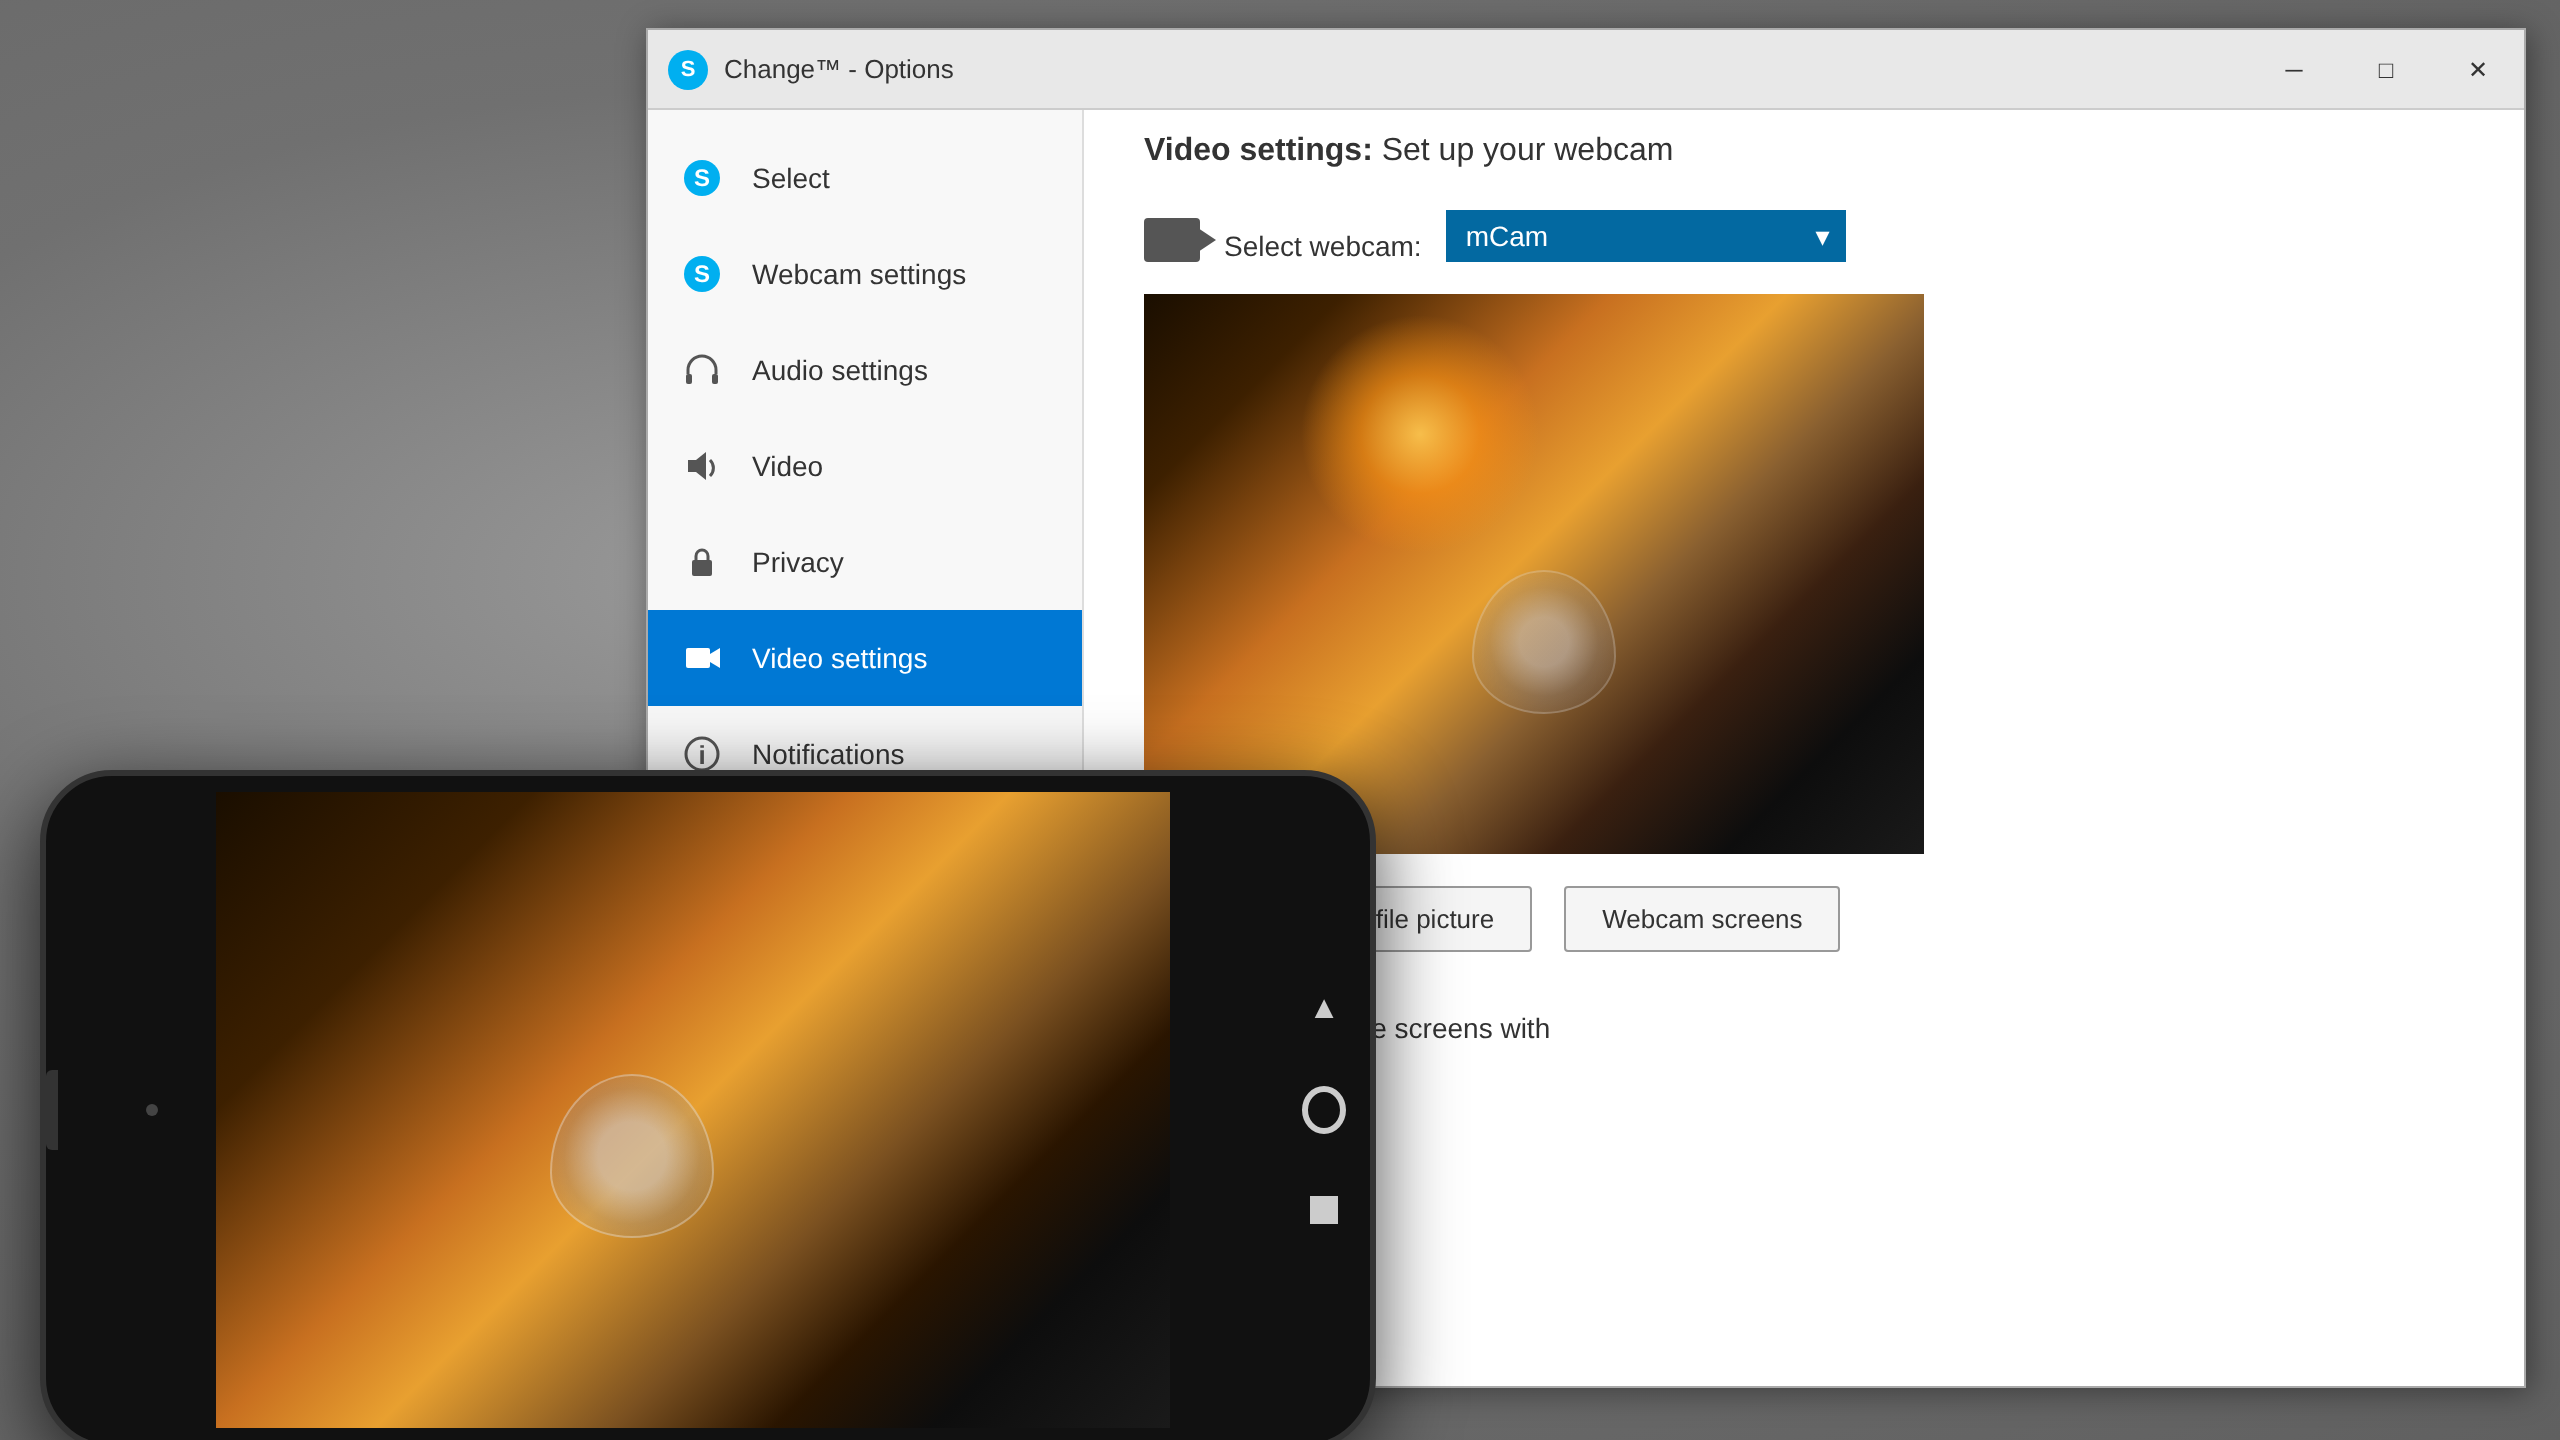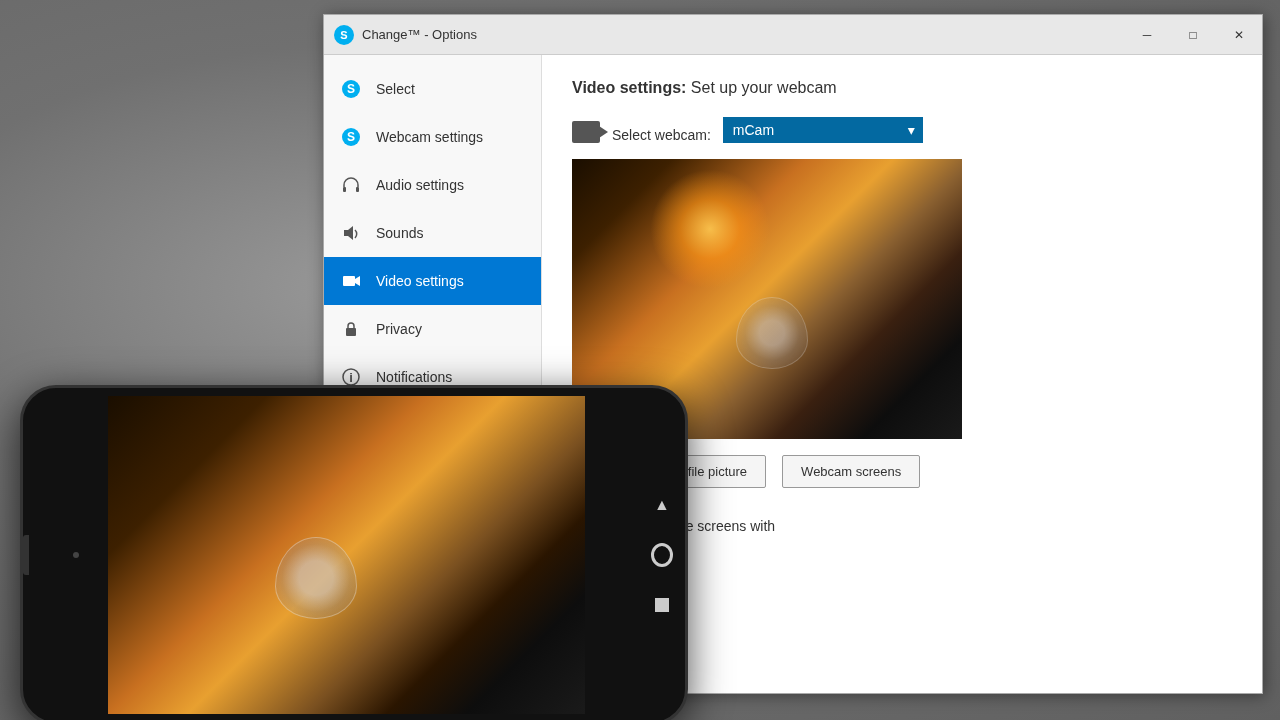--- a/index.html
+++ b/index.html
@@ -262,21 +262,21 @@
       align-items: center;
       justify-content: center;
       flex-shrink: 0;
     }
 
     
     .main-content {
       flex: 1;
       background: white;
       overflow-y: auto;
-      padding: 24px 30px;
+      padding: 12px 30px;
     }
 
     .page-title {
       font-size: 16px;
       color: #333;
       margin-bottom: 20px;
       font-weight: normal;
     }
 
     .page-title strong {
@@ -494,41 +494,41 @@
         <span>Audio settings</span>
       </div>
 
       <div class="sidebar-item">
         <div class="sidebar-icon">
           <svg width="20" height="20" viewBox="0 0 20 20" fill="none">
             <polygon points="3,7 3,13 7,13 12,17 12,3 7,7" fill="#555"></polygon>
             <path d="M14 7C15.1 8.1 15.7 9.5 15.7 11C15.7 12.5 15.1 13.9 14 15" stroke="#555" stroke-width="1.5" fill="none"></path>
           </svg>
         </div>
-        <span>Sounds</span>
+        <span>Video</span>
+      </div>
+
+      <div class="sidebar-item">
+        <div class="sidebar-icon">
+          <svg width="20" height="20" viewBox="0 0 20 20" fill="none">
+            <rect x="5" y="9" width="10" height="8" rx="1" fill="#555"></rect>
+            <path d="M7 9V7C7 5.34 8.34 4 10 4C11.66 4 13 5.34 13 7V9" stroke="#555" stroke-width="1.5" fill="none"></path>
+          </svg>
+        </div>
+        <span>Privacy</span>
       </div>
 
       <div class="sidebar-item active">
         <div class="sidebar-icon">
           <svg width="20" height="20" viewBox="0 0 20 20" fill="none">
             <rect x="2" y="5" width="12" height="10" rx="1" fill="white"></rect>
             <polygon points="14,8 19,5 19,15 14,12" fill="white"></polygon>
           </svg>
         </div>
         <span>Video settings</span>
-      </div>
-
-      <div class="sidebar-item">
-        <div class="sidebar-icon">
-          <svg width="20" height="20" viewBox="0 0 20 20" fill="none">
-            <rect x="5" y="9" width="10" height="8" rx="1" fill="#555"></rect>
-            <path d="M7 9V7C7 5.34 8.34 4 10 4C11.66 4 13 5.34 13 7V9" stroke="#555" stroke-width="1.5" fill="none"></path>
-          </svg>
-        </div>
-        <span>Privacy</span>
       </div>
 
       <div class="sidebar-item">
         <div class="sidebar-icon">
           <svg width="20" height="20" viewBox="0 0 20 20" fill="none">
             <circle cx="10" cy="10" r="8" stroke="#555" stroke-width="1.5"></circle>
             <text x="10" y="15" text-anchor="middle" fill="#555" font-size="13" font-weight="bold">i</text>
           </svg>
         </div>
         <span>Notifications</span>

